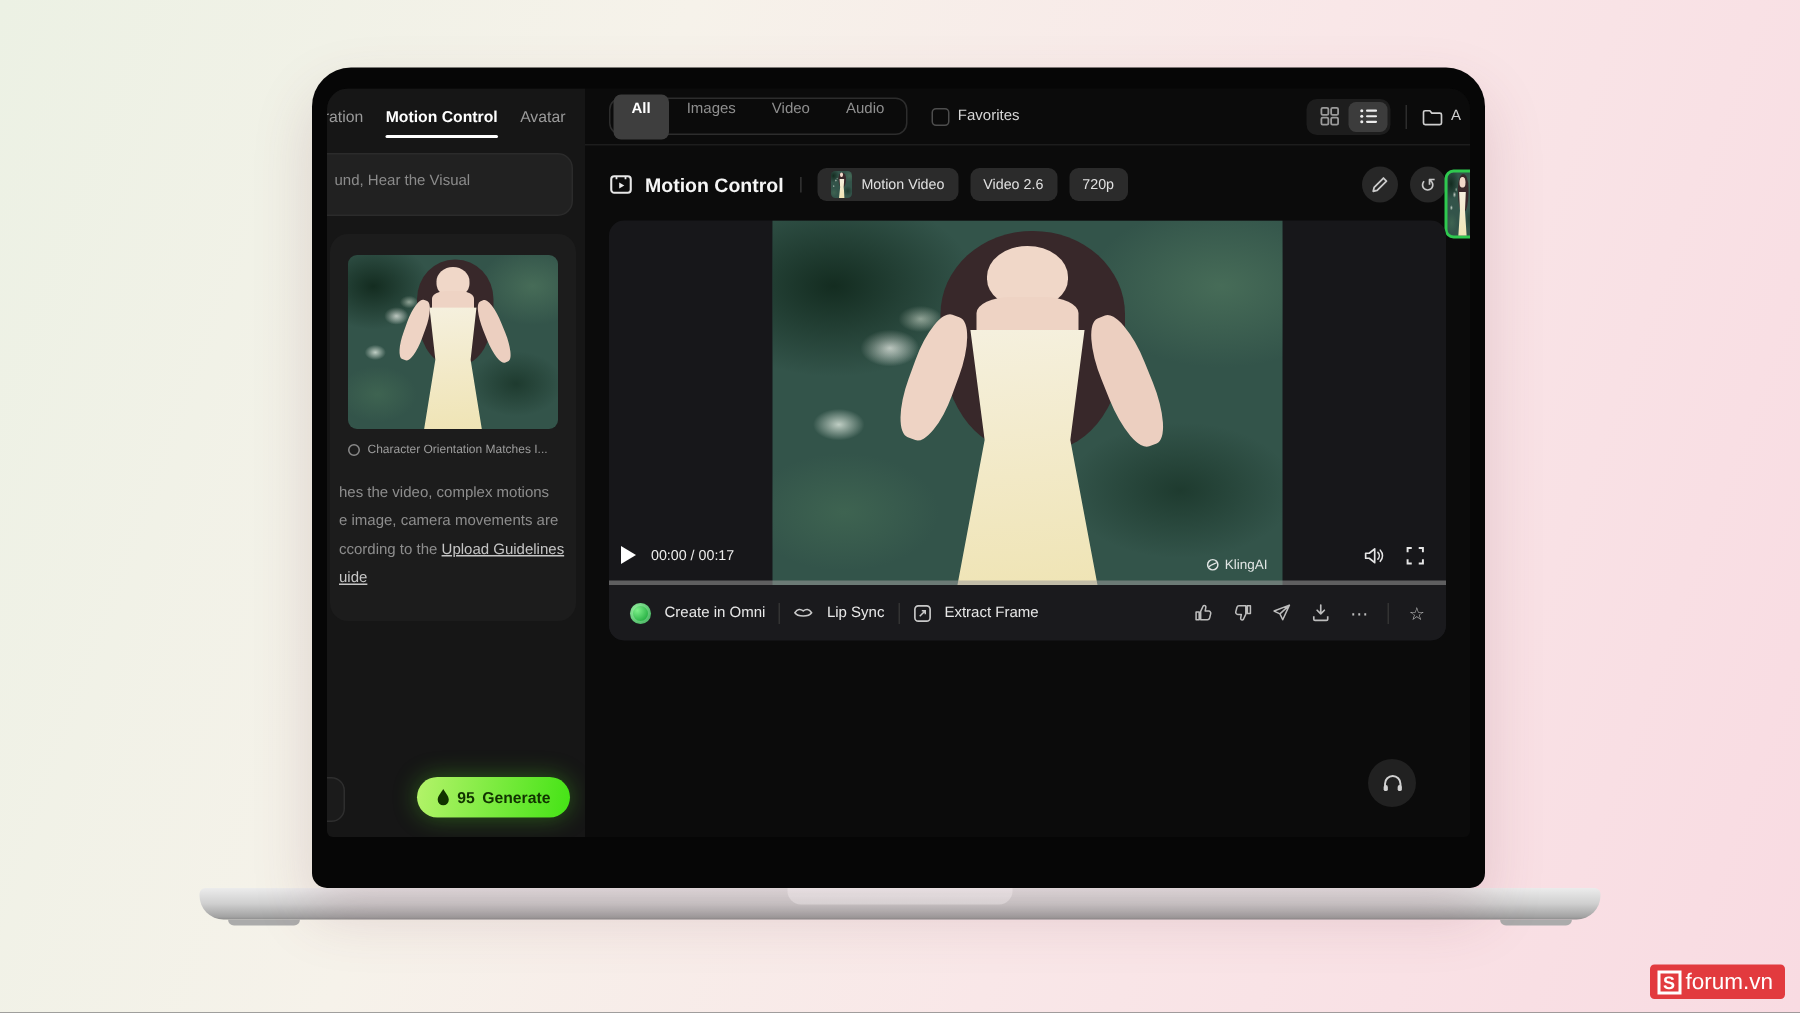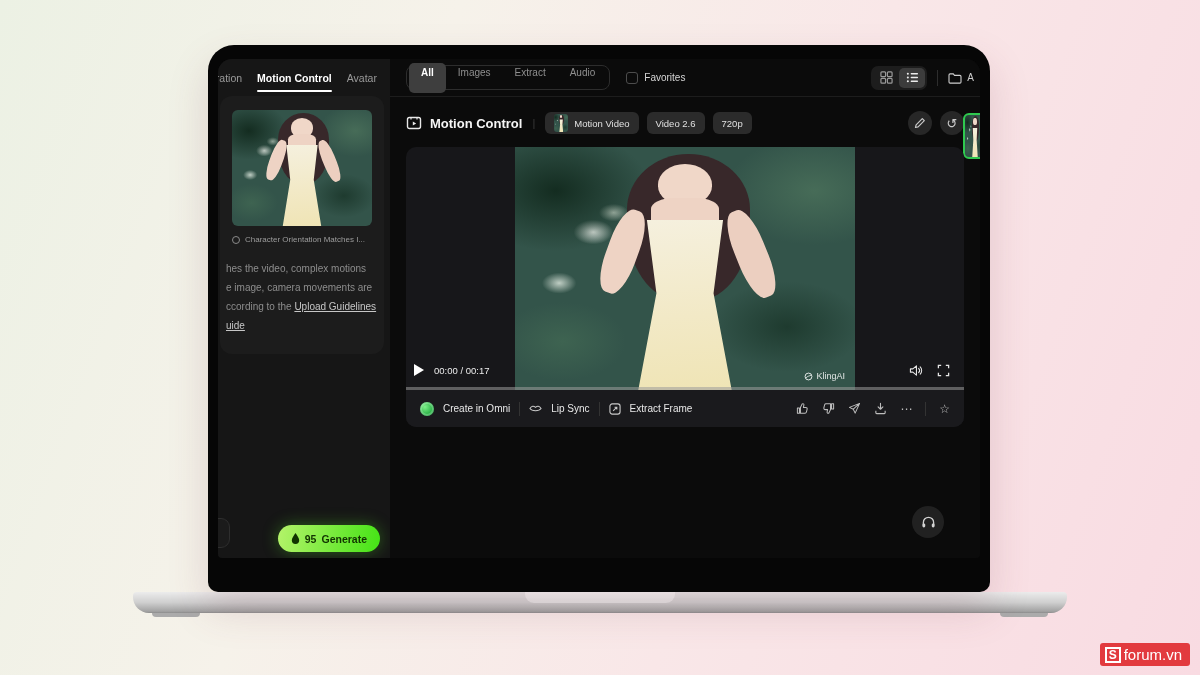--- a/index.html
+++ b/index.html
@@ -53,21 +53,21 @@
   .lp-textarea textarea::placeholder { color:#8b8b8b; }
   .lp-card { margin:12px 6px 0 2px; background:#1c1c1c; border-radius:12px; padding:14px 12px 12px; height:258px; }
   .lp-thumb { height:116px; border-radius:6px; overflow:hidden; }
   .lp-caption { margin-top:9px; display:flex; align-items:center; gap:5px; color:#9c9c9c; font-size:8px;
     white-space:nowrap; overflow:hidden; }
   .radio-dot { flex:none; width:8px; height:8px; border:1px solid #8a8a8a; border-radius:50%; }
   .lp-guide { margin:15px 0 7px -6px; font-size:10px; color:#8d8d8d; line-height:19px; white-space:nowrap; }
   .lp-guide a { color:#c6c6c6; text-decoration:underline; }
   .lp-partial { position:absolute; left:-14px; bottom:10px; width:26px; height:30px;
     background:#1b1b1b; border:1px solid #2e2e2e; border-radius:9px; }
-  .lp-generate { position:absolute; right:10px; bottom:6px; height:27px; padding:8px 13px;
+  .lp-generate { position:absolute; right:10px; bottom:13px; height:27px; padding:8px 13px;
     border:none; border-radius:14px; display:flex; align-items:center; gap:5px; cursor:pointer;
     background:linear-gradient(100deg,#b4f36a,#44e315); box-shadow:0 0 16px rgba(88,230,40,.35);
     font-family:inherit; font-weight:700; font-size:10.5px; color:#113300; }
 
   
   .main { position:relative; flex:1; background:#0b0b0b; overflow:hidden; }
   .m-topbar { height:38px; display:flex; align-items:center; padding:0 16px; border-bottom:1px solid #1d1d1d; }
   .seg { display:flex; align-items:center; border:1px solid #2d2d2d; border-radius:8px; padding:2px; height:25px; }
   .seg-item { padding:0 12px; height:30px; line-height:19px; font-size:10px; color:#8f8f8f; border-radius:5px; cursor:pointer; }
   .seg-item.active { background:#3e3e3e; color:#fff; font-weight:600; }
@@ -137,20 +137,23 @@
   <div class="screen">
     <div class="display">
 
       <div class="left-panel">
         <div class="lp-tabs">
           <span>eration</span>
           <span class="lp-tab-active">Motion Control</span>
           <span>Avatar</span>
         </div>
 
+        <div class="lp-textarea">
+          <textarea placeholder="und, Hear the Visual" style=""></textarea>
+        </div>
 
         <div class="lp-card">
           <div class="lp-thumb scene">
             <div class="p-hair"></div>
             <div class="p-arm-l"></div>
             <div class="p-arm-r"></div>
             <div class="p-face"></div>
             <div class="p-chest"></div>
             <div class="p-dress"></div>
           </div>
@@ -176,21 +179,21 @@
           <span>Generate</span>
         </button>
       </div>
 
       <div class="main">
 
         <div class="m-topbar">
           <div class="seg">
             <span class="seg-item active">All</span>
             <span class="seg-item">Images</span>
-            <span class="seg-item">Extract</span>
+            <span class="seg-item">Video</span>
             <span class="seg-item">Audio</span>
           </div>
           <div class="fav">
             <span class="checkbox"></span>
             <span class="fav-label">Favorites</span>
           </div>
           <div class="flex-sp"></div>
           <div class="views">
             <span class="view-btn">
               <svg width="13" height="13" viewBox="0 0 14 14">

